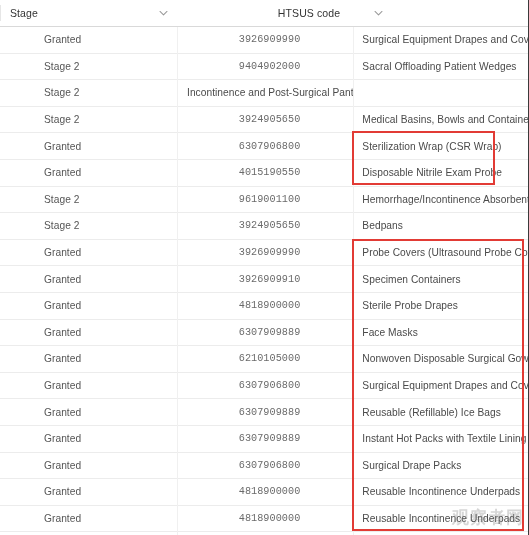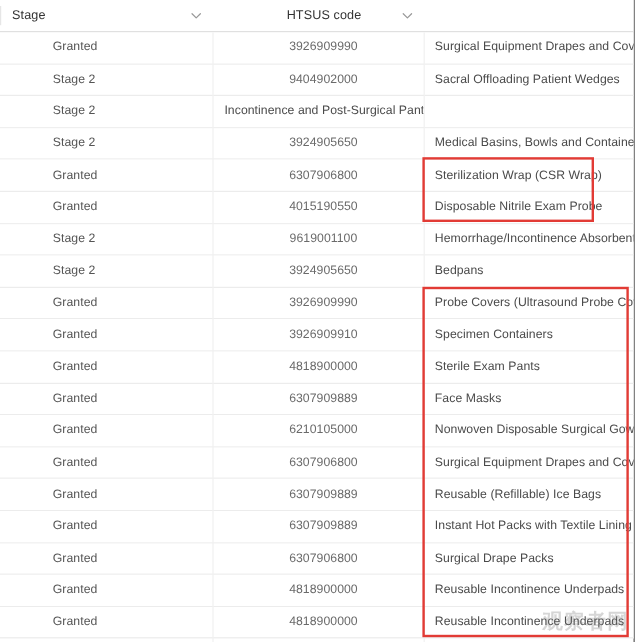--- a/index.html
+++ b/index.html
@@ -25,20 +25,21 @@
   }
 
   
   .header-row {
     display: flex;
     align-items: center;
     height: 27px;
     box-sizing: border-box;
     border-bottom: 1px solid #d9d9d9;
     background: #ffffff;
+    gap: 39px;
   }
   .hcell {
     position: relative;
     display: flex;
     align-items: center;
     height: 100%;
     box-sizing: border-box;
     font-size: 10.5px;
     color: #333333;
     letter-spacing: .1px;
@@ -86,21 +87,21 @@
     display: flex;
     align-items: center;
     box-sizing: border-box;
     font-size: 10.2px;
     color: #5a5a5a;
     white-space: nowrap;
     overflow: hidden;
     padding-left: 10px;
     letter-spacing: .05px;
   }
-  .cell.code  { color: #6a6a6a; }
+  .cell.code  { color: #6a6a6a; font-family: Liberation Mono, monospace; }
   .cell.stage { color: #555555; padding-left: 44px; }
   .cell.product { color: #4a4a4a; }
 
   .vline {
     position: absolute;
     top: 0;
     bottom: 0;
     width: 1px;
     background: #f0f0f0;
   }
@@ -210,21 +211,21 @@
         <div class="cell product col-product">Probe Covers (Ultrasound Probe Covers)</div>
       </div>
       <div class="row">
         <div class="cell stage col-stage">Granted</div>
         <div class="cell code col-code">3926909910</div>
         <div class="cell product col-product">Specimen Containers</div>
       </div>
       <div class="row">
         <div class="cell stage col-stage">Granted</div>
         <div class="cell code col-code">4818900000</div>
-        <div class="cell product col-product">Sterile Exam Pants</div>
+        <div class="cell product col-product">Sterile Probe Drapes</div>
       </div>
       <div class="row">
         <div class="cell stage col-stage">Granted</div>
         <div class="cell code col-code">6307909889</div>
         <div class="cell product col-product">Face Masks</div>
       </div>
       <div class="row">
         <div class="cell stage col-stage">Granted</div>
         <div class="cell code col-code">6210105000</div>
         <div class="cell product col-product">Nonwoven Disposable Surgical Gowns</div>

